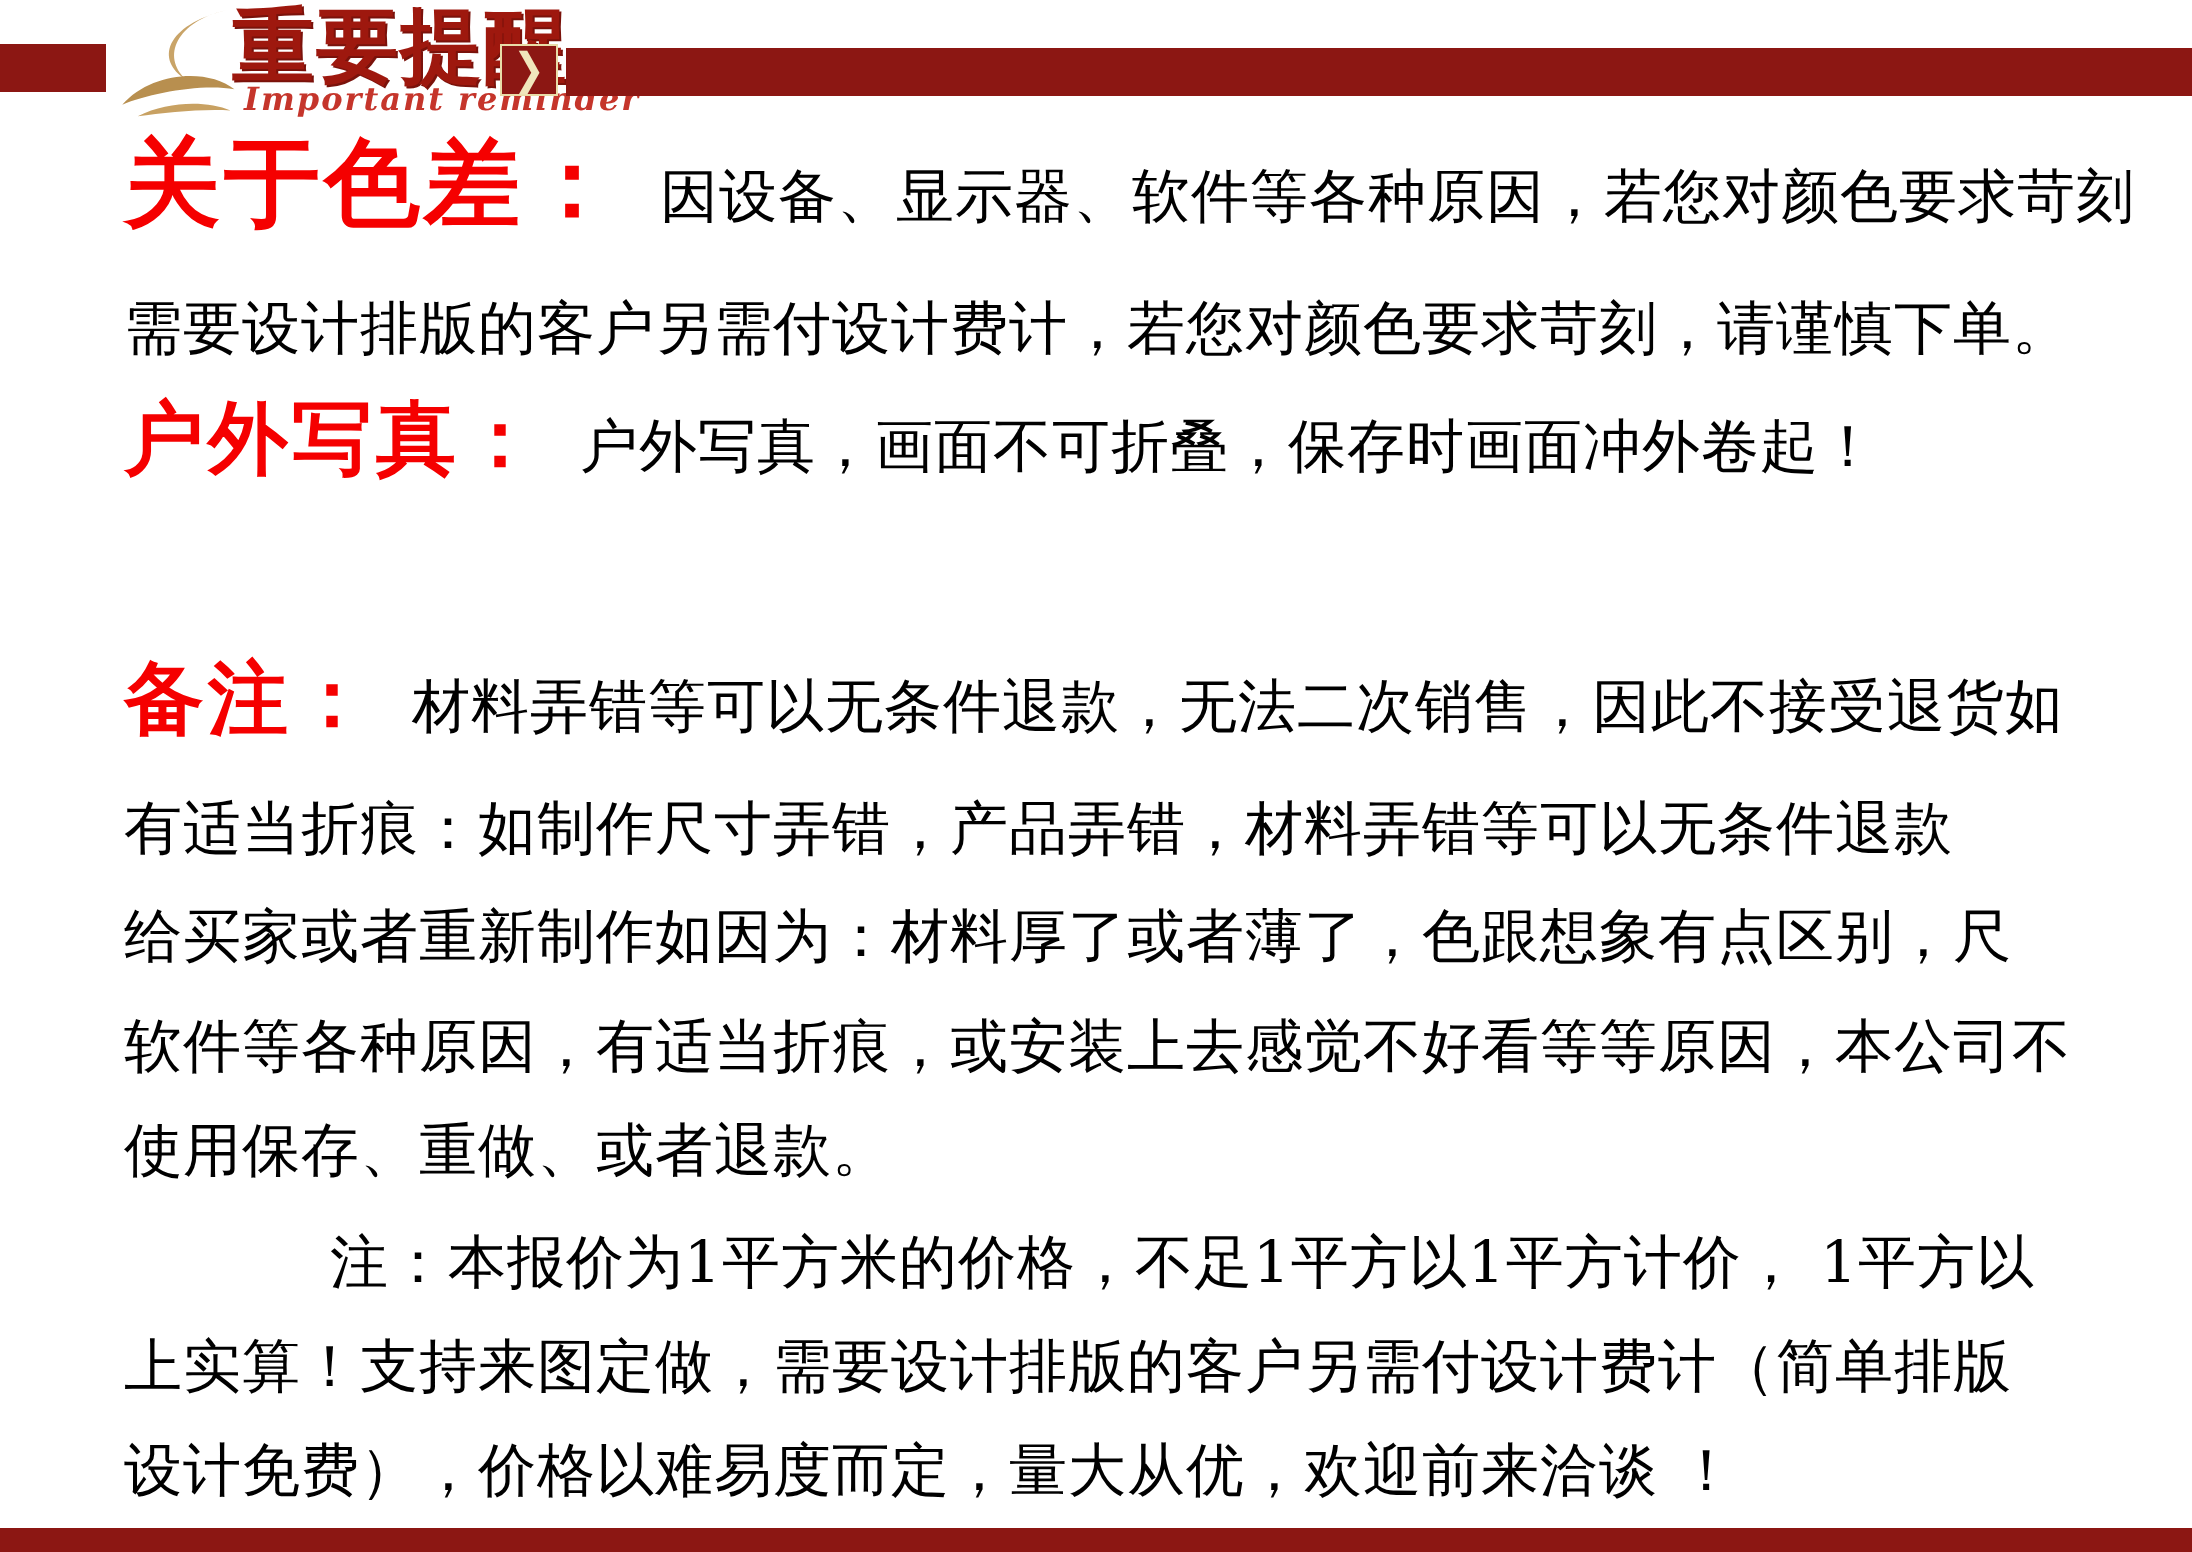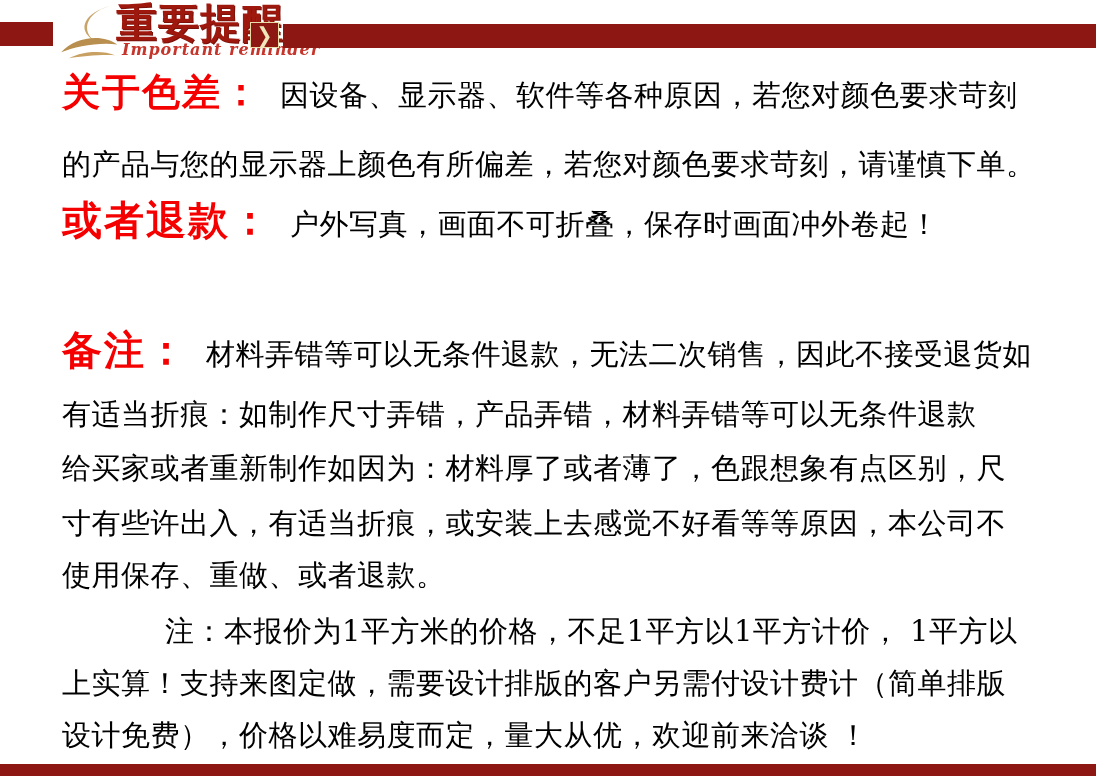--- a/index.html
+++ b/index.html
@@ -40,21 +40,21 @@
     font-family:"DejaVu Sans",sans-serif;line-height:1;
     transform:scaleY(1.15);
   }
   
   .line{
     position:absolute;left:62px;width:990px;
     font-size:29px;line-height:36px;color:#000;
     letter-spacing:0.5px;white-space:nowrap;
   }
   .heading{
-    color:#F50000;font-weight:bold;font-size:38px;
+    color:#F50000;font-weight:bold;font-size:48px;
     letter-spacing:2px;margin-right:18px;
   }
   .heading-small{font-size:40px;}
   .indent{padding-left:103px;}
   
   .footer-bar{position:absolute;left:0;top:764px;width:100%;height:12px;background:#8C1713;}
 </style>
 </head>
 <body>
 
@@ -75,32 +75,32 @@
     <div class="chevron-box">
       <span class="chevron-glyph">❯</span>
     </div>
 
     <div class="bar bar-right"></div>
   </div>
 
   <div class="line" style="top:74px">
     <span class="heading">关于色差：</span><span>因设备、显示器、软件等各种原因，若您对颜色要求苛刻</span>
   </div>
-  <div class="line" style="top:146px">的产品与您的显示器上颜色有所偏差，若您对颜色要求苛刻，请谨慎下单。</div>
+  <div class="line" style="top:146px">需要设计排版的客户另需付设计费计，若您对颜色要求苛刻，请谨慎下单。</div>
 
   <div class="line" style="top:202px">
-    <span class="heading heading-small">或者退款：</span><span>户外写真，画面不可折叠，保存时画面冲外卷起！</span>
+    <span class="heading heading-small">户外写真：</span><span>户外写真，画面不可折叠，保存时画面冲外卷起！</span>
   </div>
 
   <div class="line" style="top:332px">
     <span class="heading heading-small">备注：</span><span>材料弄错等可以无条件退款，无法二次销售，因此不接受退货如</span>
   </div>
   <div class="line" style="top:396px">有适当折痕：如制作尺寸弄错，产品弄错，材料弄错等可以无条件退款</div>
   <div class="line" style="top:450px">给买家或者重新制作如因为：材料厚了或者薄了，色跟想象有点区别，尺</div>
-  <div class="line" style="top:505px">寸有些许出入，有适当折痕，或安装上去感觉不好看等等原因，本公司不</div>
+  <div class="line" style="top:505px">软件等各种原因，有适当折痕，或安装上去感觉不好看等等原因，本公司不</div>
   <div class="line" style="top:557px">使用保存、重做、或者退款。</div>
 
   <div class="line indent" style="top:613px">注：本报价为1平方米的价格，不足1平方以1平方计价， 1平方以</div>
   <div class="line" style="top:717px">设计免费），价格以难易度而定，量大从优，欢迎前来洽谈 ！</div>
   <div class="line" style="top:665px">上实算！支持来图定做，需要设计排版的客户另需付设计费计（简单排版</div>
 
   <div class="footer-bar"></div>
 
 </div>
 

